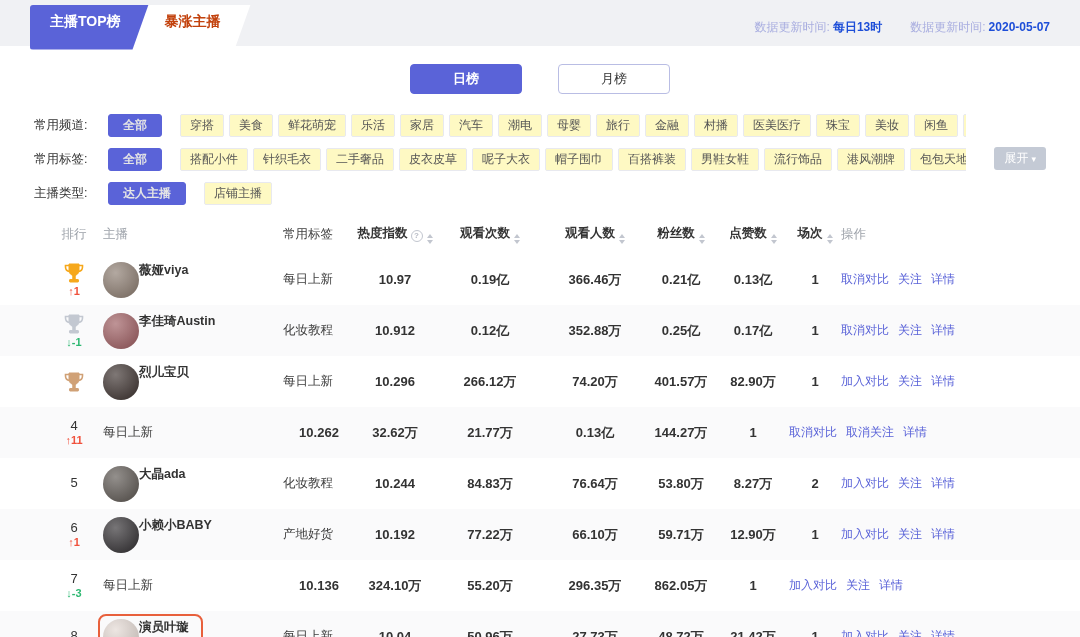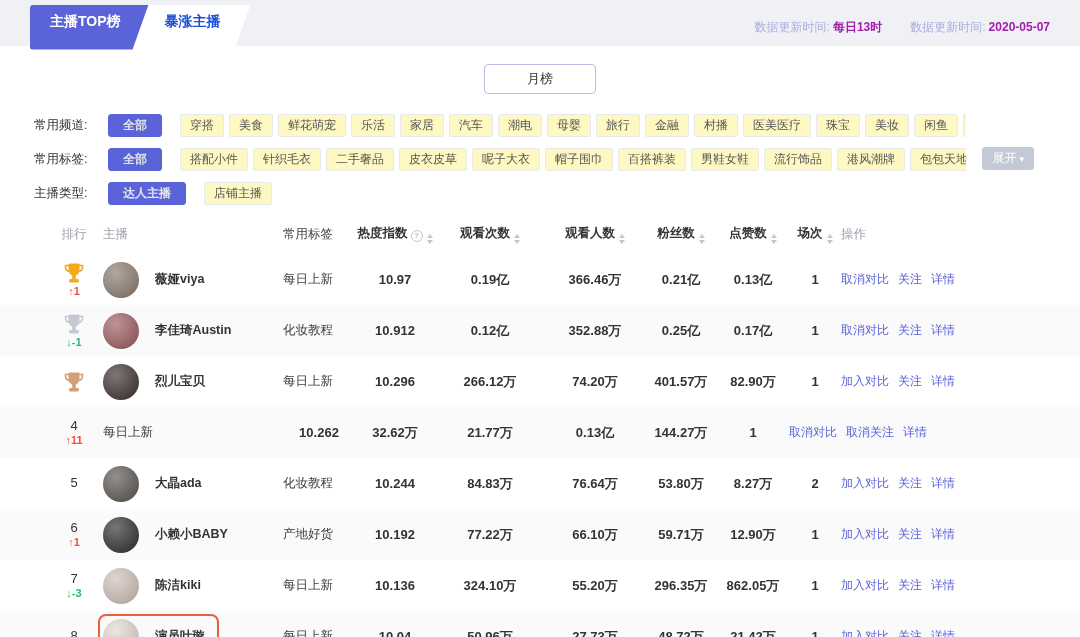--- a/index.html
+++ b/index.html
@@ -5,45 +5,45 @@
   * { box-sizing: border-box; margin: 0; padding: 0; }
   html,body { width:1080px; height:637px; overflow:hidden; }
   body { background:#f0f1f4; font-family:"Liberation Sans", sans-serif; color:#333; }
 
   
   .topbar { height:46px; display:flex; align-items:center; justify-content:space-between; padding:8px 30px 0 30px; }
   .tab-group { display:flex; align-items:stretch; }
   .tab { font-size:14px; font-weight:bold; cursor:pointer; }
   .tab-purple { position:relative; z-index:2; background:#5a63d8; color:#fff; padding:8px 28px 8px 20px;
     clip-path:polygon(0 0,100% 0,calc(100% - 16px) 100%,0 100%); border-radius:3px 0 0 3px; }
-  .tab-white { background:#fff; color:#1d4ed8; padding:8px 30px 19px 34px; margin-left:-18px;
+  .tab-white { background:#fff; color:#c2410c; padding:8px 30px 19px 34px; margin-left:-18px;
     clip-path:polygon(0 0,100% 0,calc(100% - 16px) 100%,0 100%); }
   .update-info { display:flex; gap:28px; font-size:12px; }
   .update-info .lbl { color:#a9aee0; }
-  .update-info .val { color:#a21caf; font-weight:bold; margin-left:3px; }
+  .update-info .val { color:#1d4ed8; font-weight:bold; margin-left:3px; }
 
   
   .card { background:#fff; height:591px; padding-top:18px; }
 
   
   .period-tabs { display:flex; justify-content:center; gap:36px; }
   .ptab { width:112px; height:30px; line-height:28px; text-align:center; font-size:13px;
     border:1px solid #b9bde4; border-radius:4px; background:#fff; color:#333; cursor:pointer; }
   .ptab.active { background:#5a63d8; border-color:#5a63d8; color:#fff; font-weight:bold; }
 
   
   .filters { margin-top:20px; padding:0 34px; }
   .filter-row { display:flex; align-items:center; margin-bottom:11px; position:relative; min-height:22px; padding-right:80px; }
   .f-label { font-size:12.5px; color:#333; width:74px; flex:0 0 74px; }
   .chips { display:flex; flex-wrap:nowrap; align-items:center; overflow:hidden; }
   .chip { font-size:12px; color:#555; border:1px solid #e8e9ef; background:#fef9c3; padding:2px 9px;
     border-radius:2px; margin-right:5px; white-space:nowrap; cursor:pointer; }
   .chip.active { background:#5a63d8; color:#e5e5e5; border-color:#5a63d8; padding:2px 14px;
     margin-right:18px; border-radius:3px; font-weight:bold; }
-  .expand-btn { position:absolute; right:12px; top:-1px; background:#c4cad5; color:#fff; font-size:12px;
+  .expand-btn { position:absolute; right:0; top:-1px; background:#c4cad5; color:#fff; font-size:12px;
     padding:3px 10px; border-radius:3px; cursor:pointer; white-space:nowrap; }
   .expand-btn .chev { font-size:9px; margin-left:3px; }
 
   
   .table { margin-top:14px; --cols:58px 180px 72px 80px 110px 100px 72px 72px 52px 1fr; }
   .thead { display:grid; grid-template-columns:var(--cols); align-items:center;
     padding:6px 30px 10px 45px; font-size:12.5px; }
   .th { white-space:nowrap; }
   .th.muted { color:#9ba0a8; }
   .th.strong { color:#333; font-weight:bold; }
@@ -64,21 +64,21 @@
   .rank-num { font-size:13px; color:#333; }
   .rank-change { font-size:11px; font-weight:bold; }
   .rank-change.up { color:#f0513c; }
   .rank-change.down { color:#2eb872; }
   .medal svg { width:24px; height:24px; display:block; }
   .m-gold   svg { fill:#f6a81c; stroke:#f6a81c; }
   .m-silver svg { fill:#c3c8d1; stroke:#c3c8d1; }
   .m-bronze svg { fill:#d0a176; stroke:#d0a176; }
 
   .c-anchor { display:flex; align-items:center; }
-  .hl-box { display:inline-flex; align-items:center; gap:16px; padding:3px 12px 3px 3px;
+  .hl-box { display:inline-flex; align-items:flex-start; gap:0; padding:3px 12px 3px 3px;
     margin:-5px -12px -5px -5px; border:2px solid transparent; border-radius:8px; }
   .hl-box.hl { border-color:#e8603c; }
   .avatar { width:36px; height:36px; border-radius:50%; flex:0 0 36px; cursor:pointer; }
   .anchor-name { font-weight:bold; color:#333; font-size:12.5px; cursor:pointer; white-space:nowrap; }
 
   .c-tag span { font-size:12.5px; color:#404040; }
   .num { font-weight:bold; color:#333; font-size:13px; }
 
   .c-actions { white-space:nowrap; }
   .op-link { color:#5a63d8; font-size:12px; margin-right:9px; cursor:pointer; text-decoration:none; }
@@ -97,20 +97,21 @@
     </span>
     <span>
       <span class="lbl">数据更新时间:</span><span class="val">2020-05-07</span>
     </span>
   </div>
 </div>
 
 <div class="card">
 
   <div class="period-tabs">
+    <div class="ptab active">日榜</div>
     <div class="ptab">月榜</div>
   </div>
 
   <div class="filters" id="filters">
       <div class="filter-row">
     <span class="f-label">常用频道:</span>
     <span class="chips">
           <span class="chip active">全部</span>
           <span class="chip">穿搭</span>
           <span class="chip">美食</span>
@@ -335,26 +336,20 @@
     <div class="td center num c-likes">12.90万</div>
     <div class="td center num c-sessions">1</div>
     <div class="td c-actions"><a class="op-link">加入对比</a><a class="op-link">关注</a><a class="op-link">详情</a></div>
   </div>
         <div class="tr">
     <div class="td c-rank">
 
       <span class="rank-num">7</span>
       <span class="rank-change down"><span class="arrow">↓</span><span class="cval">-3</span></span>
     </div>
-    <div class="td c-anchor">
-      <span class="hl-box">
-        <span class="avatar" style="background: radial-gradient(circle at 35% 30%, rgba(255, 255, 255, 0.35), rgba(0, 0, 0, 0.18)), rgb(207, 192, 184);"></span>
-        <span class="anchor-name">陈洁kiki</span>
-      </span>
-    </div>
     <div class="td c-tag"><span>每日上新</span></div>
     <div class="td center num c-heat">10.136</div>
     <div class="td center num c-views">324.10万</div>
     <div class="td center num c-viewers">55.20万</div>
     <div class="td center num c-fans">296.35万</div>
     <div class="td center num c-likes">862.05万</div>
     <div class="td center num c-sessions">1</div>
     <div class="td c-actions"><a class="op-link">加入对比</a><a class="op-link">关注</a><a class="op-link">详情</a></div>
   </div>
         <div class="tr alt">

